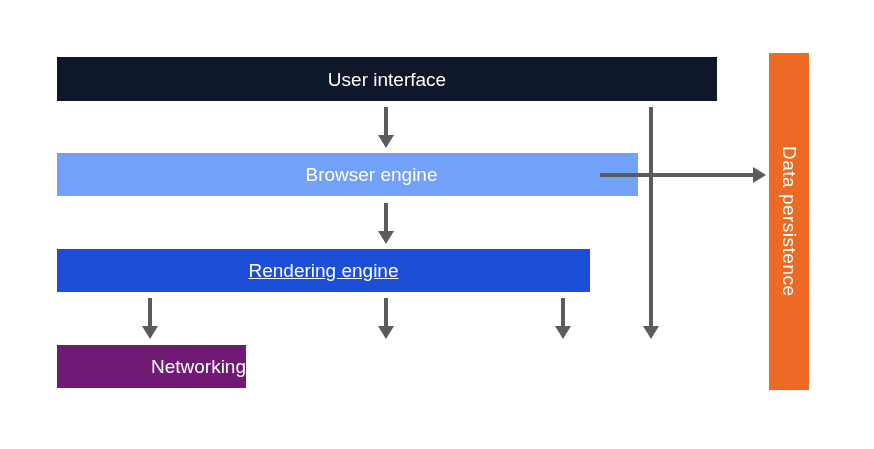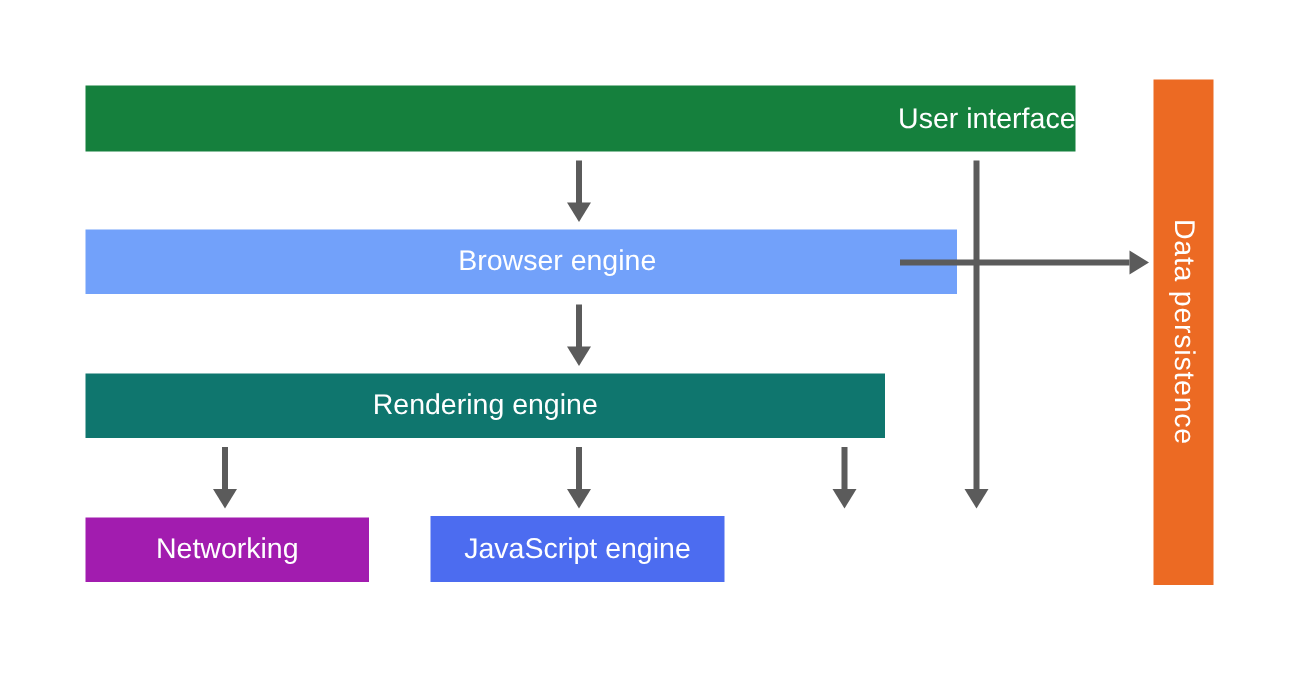--- a/index.html
+++ b/index.html
@@ -78,39 +78,36 @@
   #a6-shaft { left: 649px; top: 107px; height: 220px; }
   #a6-head  { left: 643px; top: 326px; }
   #a7-shaft { left: 600px; top: 173px; width: 153px; }
   #a7-head  { left: 753px; top: 167px; }
 </style>
 </head>
 <body>
 
 <div class="canvas" style="background: rgb(255, 255, 255); color: rgb(255, 255, 255);">
 
-  <div class="node" id="n-user-interface" style="background: #15803d; justify-content: flex-end;">
+  <div class="node" id="n-user-interface" style="background: #0f172a;">
     <span>User interface</span>
   </div>
 
   <div class="node" id="n-browser-engine" style="background: rgb(114, 161, 250); padding-left: 48px;">
     <span>Browser engine</span>
   </div>
 
-  <div class="node" id="n-rendering-engine" style="background: #0f766e;">
+  <div class="node" id="n-rendering-engine" style="background: #1d4ed8; text-decoration: underline;">
     <span>Rendering engine</span>
   </div>
 
-  <div class="node" id="n-networking" style="background: #a21caf;">
+  <div class="node" id="n-networking" style="background: #701a75; justify-content: flex-end;">
     <span>Networking</span>
   </div>
 
-  <div class="node" id="n-javascript-engine" style="background: rgb(76, 108, 240);">
-    <span>JavaScript engine</span>
-  </div>
 
 
   <div class="node vertical" id="n-data-persistence" style="background: rgb(236, 106, 35);">
     <span>Data persistence</span>
   </div>
 
   <div>
     <div class="vshaft" id="a1-shaft" style="background: rgb(91, 91, 91);"></div>
     <div class="vhead" id="a1-head" style="border-top-color: rgb(91, 91, 91);"></div>
   </div>

